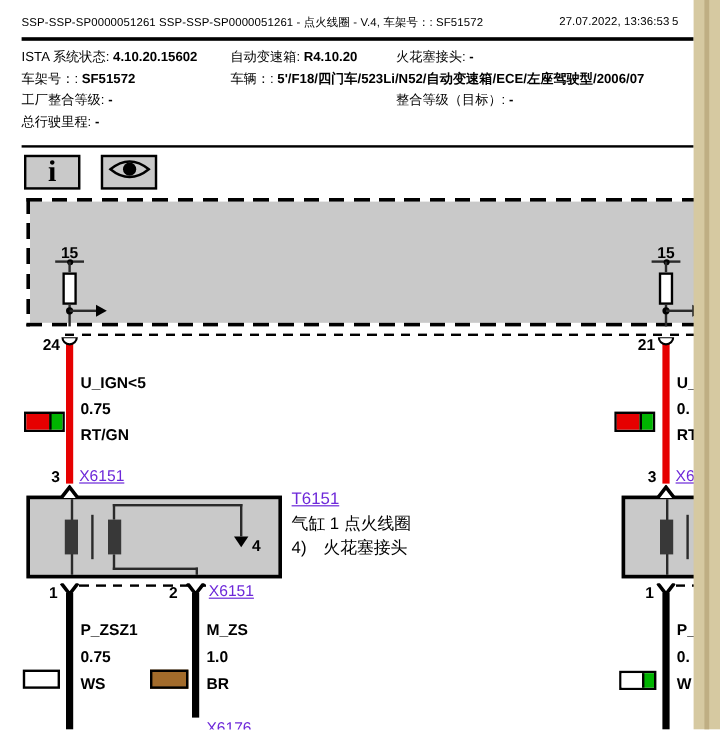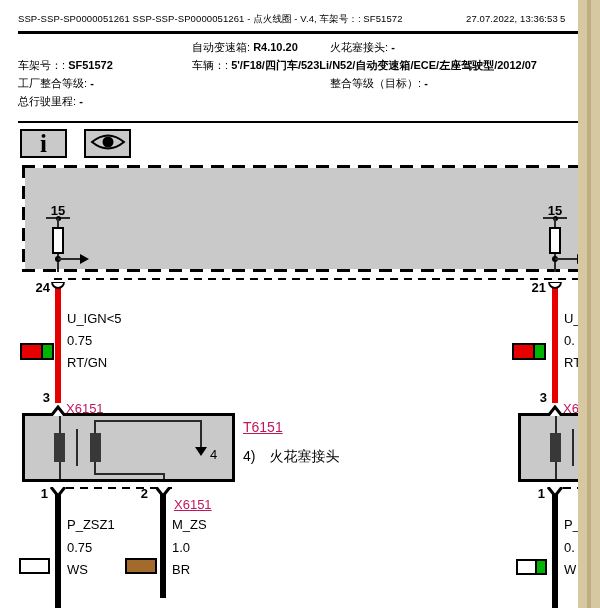--- a/index.html
+++ b/index.html
@@ -4,24 +4,24 @@
 <style>
   html,body{margin:0;padding:0;}
   .page{
     position:relative; width:600px; height:608px; background:#ffffff;
     font-family:"Liberation Sans", sans-serif; color:#000; overflow:hidden;
   }
   .abs{position:absolute;}
   .hdr{font-size:9.5px; letter-spacing:0.1px;}
   .info{font-size:11px;}
   .info .iv{font-weight:bold;}
-  .lbl{font-size:13px; line-height:21px; white-space:pre;}
+  .lbl{font-size:13px; line-height:21px; white-space:pre;font-weight:bold;}
   .pin{font-size:13px; text-align:right;font-weight:bold;}
   .cjk{font-size:14px; line-height:20px; white-space:pre;}
-  .link{color:#be185d; text-decoration:underline; font-size:13px;margin-top:12px;}
+  .link{color:#6d28d9; text-decoration:underline; font-size:13px;}
   .rule-thick{height:3px; background:#000;}
   .rule-thin{height:2px; background:#000;}
   .btn{
     width:47px; height:29px; background:#c9c9c9; border:2px solid #000;
     display:flex; align-items:center; justify-content:center; box-sizing:border-box;
   }
   .iglyph{font-family:"Liberation Serif", serif; font-weight:bold; font-size:25px; line-height:1;}
   .modfill{background:#c9c9c9;}
   .hdash3{height:3px; background:repeating-linear-gradient(90deg,#000 0 13px,transparent 13px 21px);}
   .vdash3{width:3px; background:repeating-linear-gradient(180deg,#000 0 13px,transparent 13px 21px);}
@@ -42,36 +42,40 @@
 </head>
 <body>
 
 <div class="page">
 
   <div class="abs hdr" style="left:18px; top:13px;">SSP-SSP-SP0000051261 SSP-SSP-SP0000051261 - 点火线圈 - V.4, 车架号：: SF51572</div>
   <div class="abs hdr" style="left:466px; top:13px;">27.07.2022, 13:36:53</div>
   <div class="abs hdr" style="left:560px; top:13px;">5</div>
   <div class="abs rule-thick" style="left:18px; top:31px; width:560px;"></div>
 
+  <div class="abs info" style="left:18px; top:40px;">
+    <span class="il">ISTA 系统状态:</span>
+    <span class="iv">4.10.20.15602</span>
+  </div>
   <div class="abs info" style="left:192px; top:40px;">
     <span class="il">自动变速箱:</span>
     <span class="iv">R4.10.20</span>
   </div>
   <div class="abs info" style="left:330px; top:40px;">
     <span class="il">火花塞接头:</span>
     <span class="iv">-</span>
   </div>
 
   <div class="abs info" style="left:18px; top:58px;">
     <span class="il">车架号：:</span>
     <span class="iv">SF51572</span>
   </div>
   <div class="abs info" style="left:192px; top:58px;">
     <span class="il">车辆：:</span>
-    <span class="iv">5'/F18/四门车/523Li/N52/自动变速箱/ECE/左座驾驶型/2012/07</span>
+    <span class="iv">5'/F18/四门车/523Li/N52/自动变速箱/ECE/左座驾驶型/2006/07</span>
   </div>
 
   <div class="abs info" style="left:18px; top:76px;">
     <span class="il">工厂整合等级:</span>
     <span class="iv">-</span>
   </div>
   <div class="abs info" style="left:330px; top:76px;">
     <span class="il">整合等级（目标）:</span>
     <span class="iv">-</span>
   </div>
@@ -177,20 +181,21 @@
     <div class="abs thin" style="left:69px; top:4px; width:108px; height:2px;"></div>
     <div class="abs thin" style="left:175px; top:4px; width:2px; height:27px;"></div>
     <div class="abs arrow-d" style="left:170px; top:31px;"></div>
     <div class="abs lbl" style="left:185px; top:28px;">4</div>
     <div class="abs thin" style="left:69px; top:46px; width:2px; height:13px;"></div>
     <div class="abs thin" style="left:69px; top:57px; width:71px; height:2px;"></div>
     <div class="abs thin" style="left:138px; top:57px; width:2px; height:6px;"></div>
   </div>
 
   <a class="abs link" style="left:243px; top:407px; font-size:14px;">T6151</a>
+  <div class="abs cjk" style="left:243px; top:426px;">气缸 1 点火线圈</div>
   <div class="abs cjk" style="left:243px; top:446px;">4)　火花塞接头</div>
 
   <div class="abs coil" style="left:518px; top:413px; width:94px; height:69px;">
     <div class="abs thin" style="left:34px; top:0; width:2px; height:63px;"></div>
     <div class="abs bar" style="left:29px; top:17px; width:11px; height:29px;"></div>
     <div class="abs thin" style="left:51px; top:13px; width:2px; height:37px;"></div>
     <div class="abs bar" style="left:65px; top:17px; width:11px; height:29px;"></div>
   </div>
 
   <div class="abs hdash1" style="left:52px; top:487px; width:120px;"></div>

